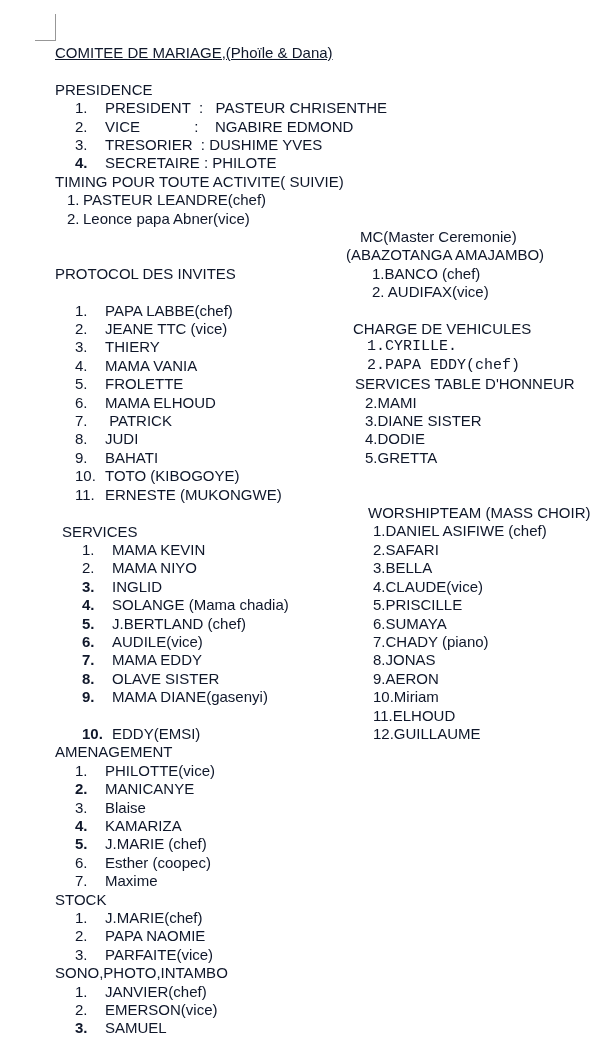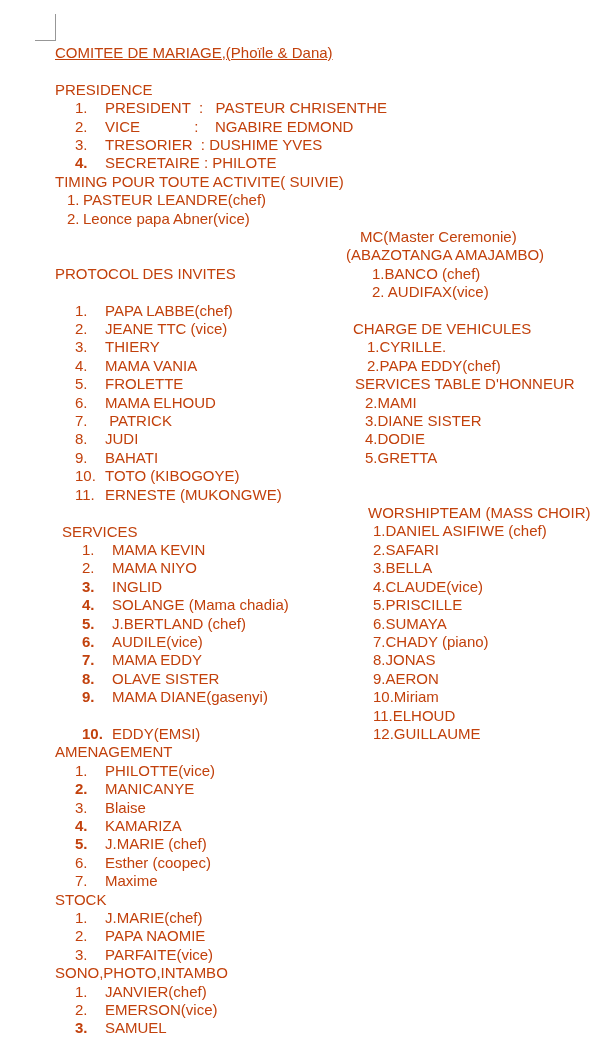--- a/index.html
+++ b/index.html
@@ -1,20 +1,20 @@
 <!DOCTYPE html>
 <html><head>
 <meta charset="utf-8">
 <style>
   html,body{margin:0;padding:0;background:#ffffff;}
   .page{
     position:relative;
     width:603px;height:1056px;
     background:#ffffff;
-    color:#c2410c;
+    color:#0f172a;
     font-family:"Liberation Sans", sans-serif;
     font-size:15px;
     line-height:18.4px;
     overflow:hidden;
   }
   .corner-mark{
     position:absolute;left:35px;top:14px;width:20px;height:26px;
     border-right:1px solid #979797;
     border-bottom:1px solid #979797;
   }
@@ -38,21 +38,21 @@
   
   .sec-timing .row{padding-left:12px;}
   .sec-timing .row .num{width:16px;}
   
   .r-item{white-space:pre;}
   .sec-mc .pre-heading{padding-left:15px;}
   .sec-mc .heading{padding-left:1px;}
   .sec-mc .r-item{padding-left:27px;}
   .sec-vehicules{margin-top:18.4px;}
   .sec-vehicules .heading{padding-left:8px;}
-  .sec-vehicules .r-item{padding-left:22px;}
+  .sec-vehicules .r-item{padding-left:22px;font-family:Liberation Mono, monospace;}
   .sec-table-honneur .heading{padding-left:10px;}
   .sec-table-honneur .r-item{padding-left:20px;}
   .sec-worshipteam{margin-top:36.8px;}
   .sec-worshipteam .heading{padding-left:23px;}
   .sec-worshipteam .r-item{padding-left:28px;}
 </style>
 </head>
 <body>
 
 <div class="page">

